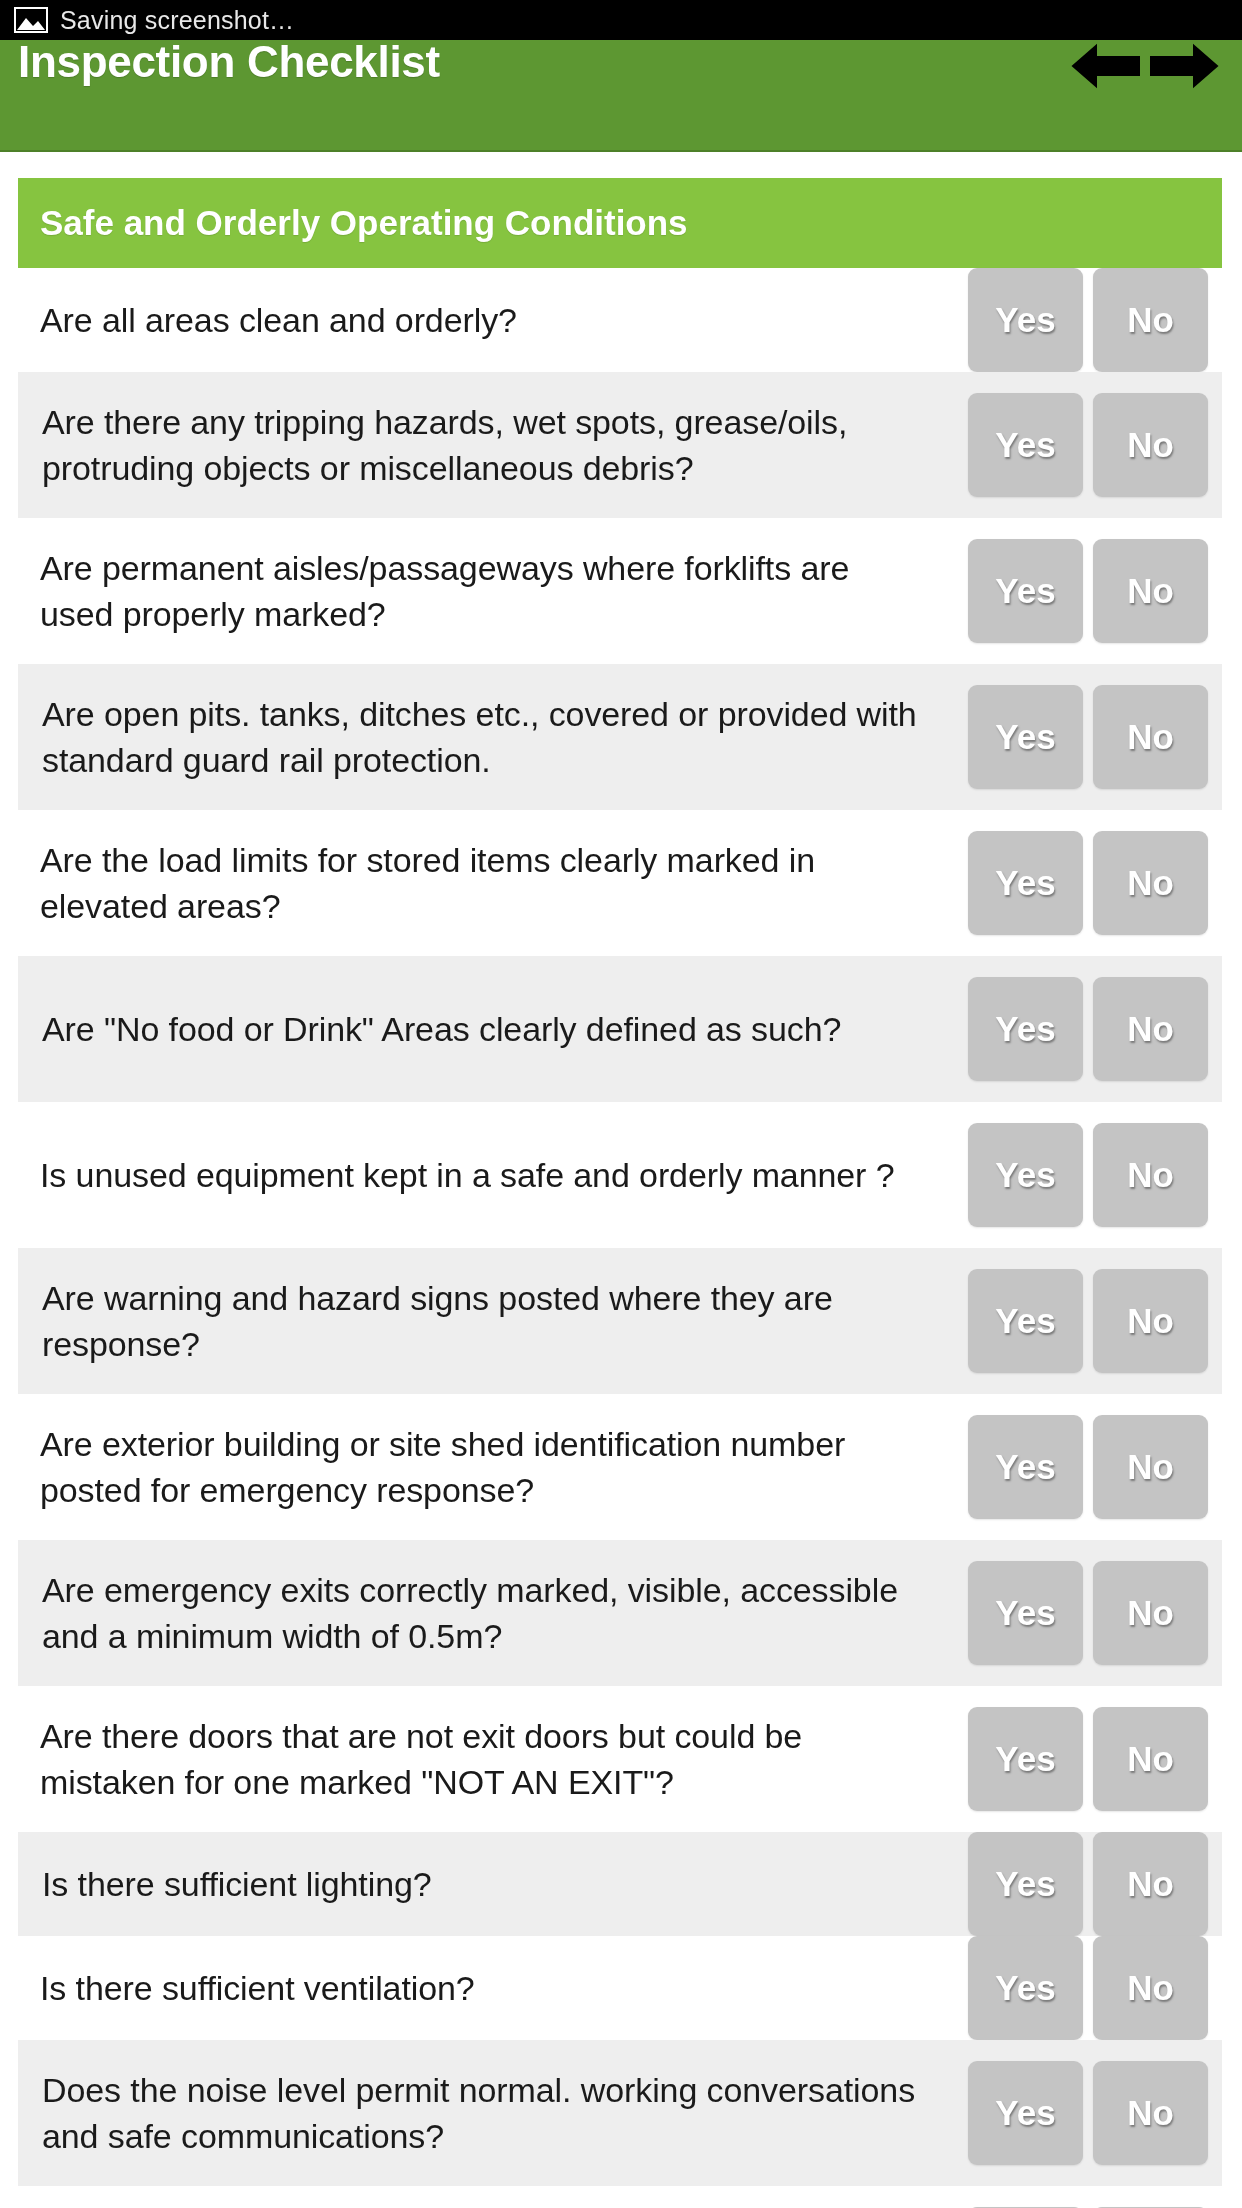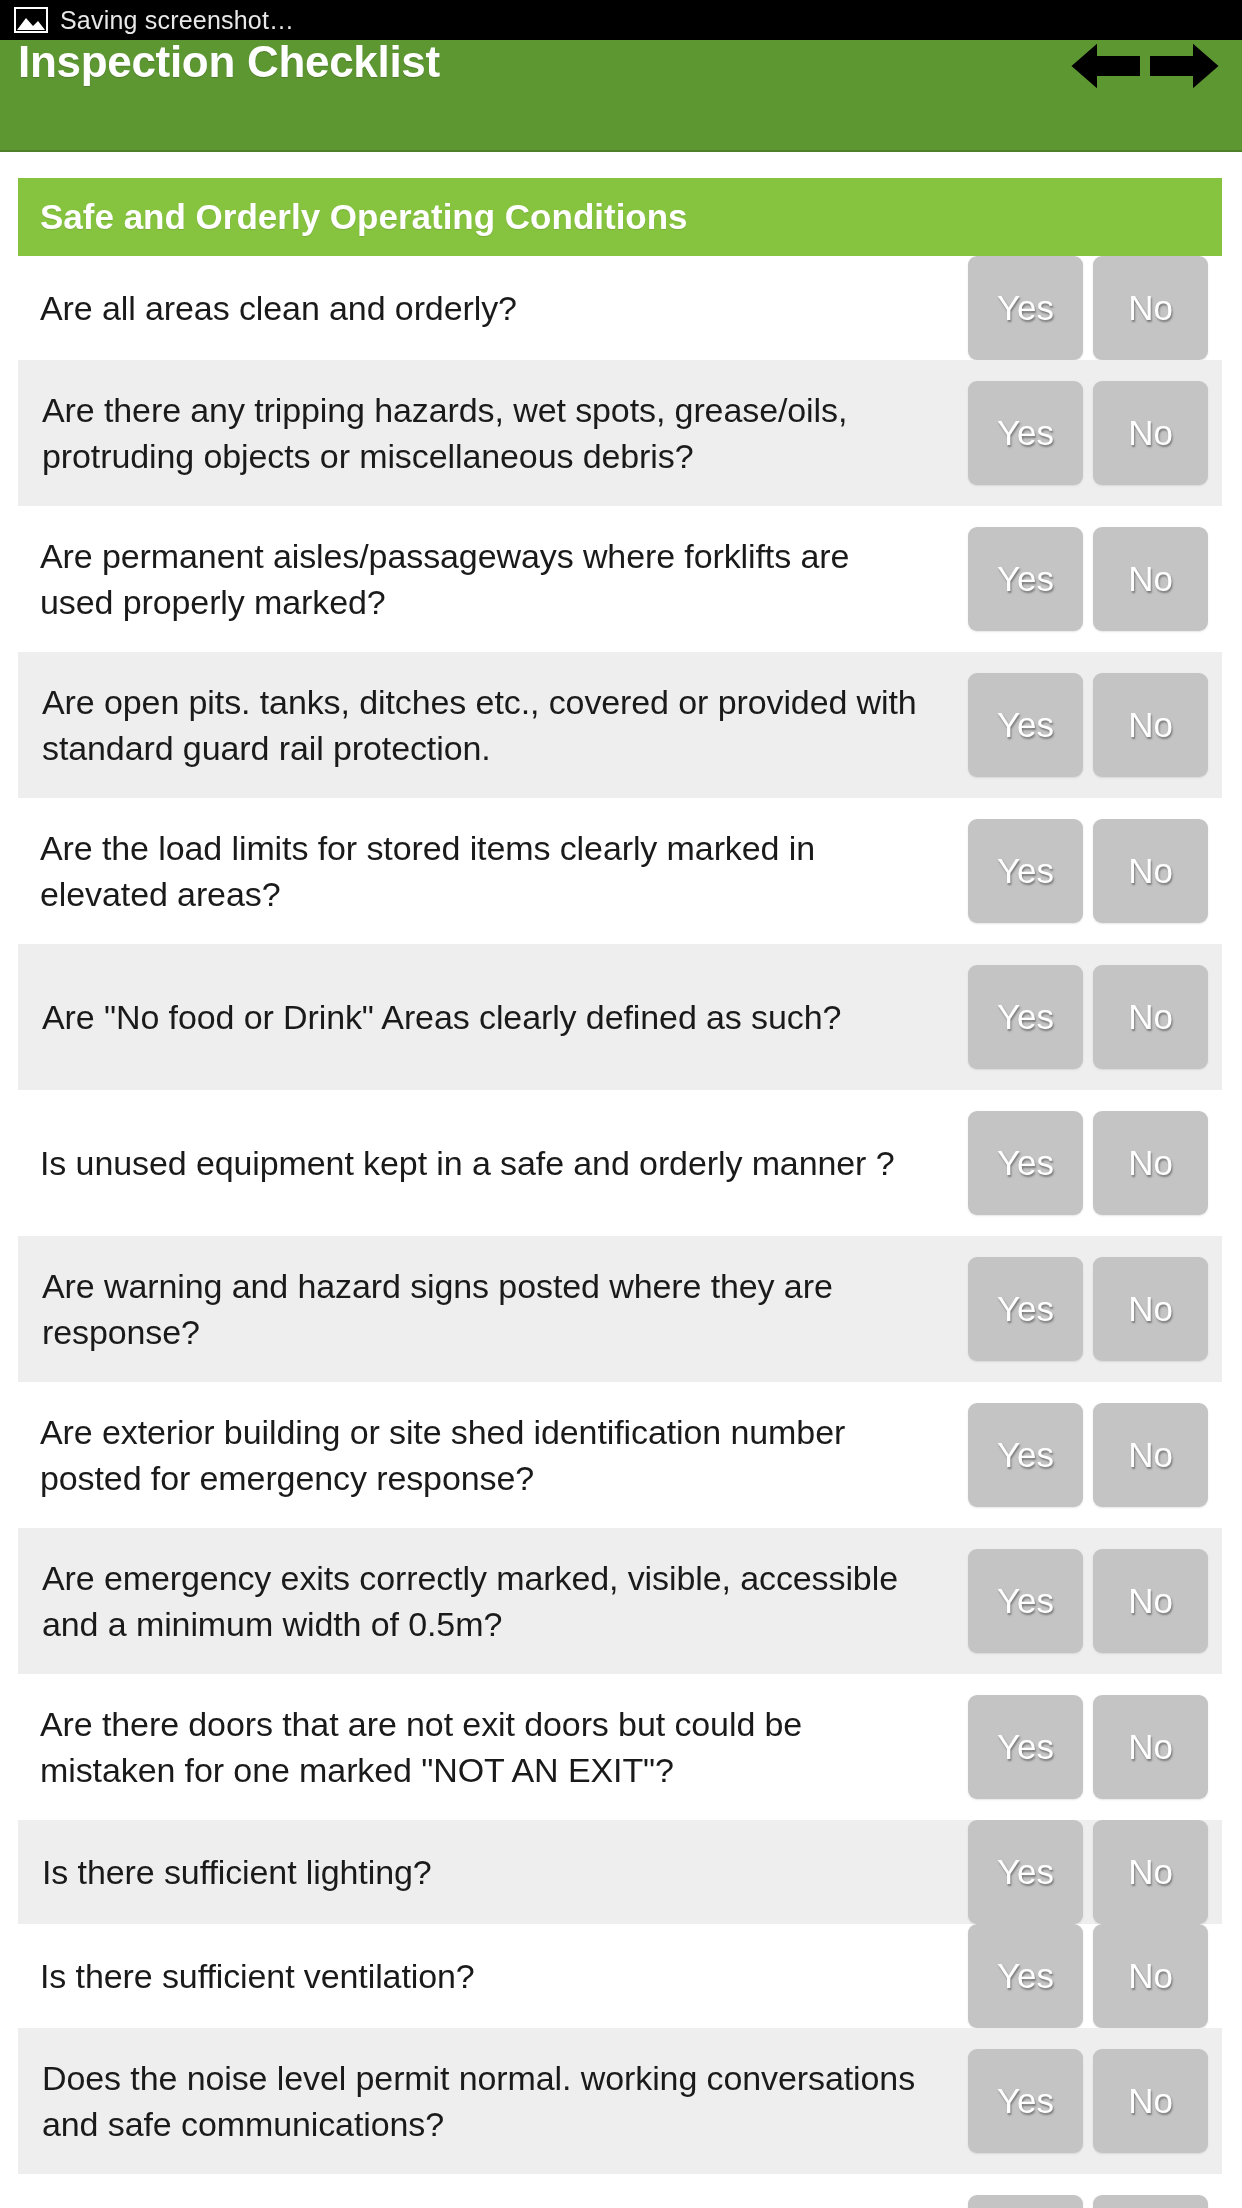--- a/index.html
+++ b/index.html
@@ -33,21 +33,21 @@
     color:#ffffff; font-size:44px; font-weight:bold;
     letter-spacing:-0.3px; line-height:1;
     text-shadow:0 1px 1px rgba(0,0,0,.18);
   }
   .navarrows { display:flex; align-items:center; gap:6px; }
   .navarrows svg { display:block; }
 
   
   .sectionwrap { padding:26px 20px 0 18px; background:#ffffff; }
   .section-header {
-    background:#86c440; height:78px;
+    background:#86c440; height:90px;
     display:flex; align-items:center; padding-left:22px;
   }
   .section-header .sh-text {
     color:#ffffff; font-size:35px; font-weight:bold;
     text-shadow:0 1px 1px rgba(0,0,0,.12);
   }
 
   
   .list { padding:0 20px 0 18px; }
   .row {
@@ -59,21 +59,21 @@
   .row.alt { background:#eeeeee;padding-left:24px; }
   .row .qtext {
     color:#1a1a1a; font-size:34px; line-height:46px;
     max-width:880px; padding:22px 0; letter-spacing:-0.1px;
   }
   .answers { display:flex; gap:10px; flex:0 0 auto; padding-right:4px; }
   .ansbtn {
     width:115px; height:104px; background:#c4c4c4;
     border-radius:9px;
     display:flex; align-items:center; justify-content:center;
-    color:#ffffff; font-size:35px; font-weight:normal;
+    color:#ffffff; font-size:35px; font-weight:bold;
     text-shadow:1px 2px 2px rgba(80,80,80,.65);
     box-shadow:0 1px 2px rgba(0,0,0,.10);
     user-select:none;
   }
   .row.tall { min-height:146px; }
   .row.tall .ansbtn { height:104px; }
   .row.clip { overflow:hidden; }
 </style>
 </head>
 <body>

